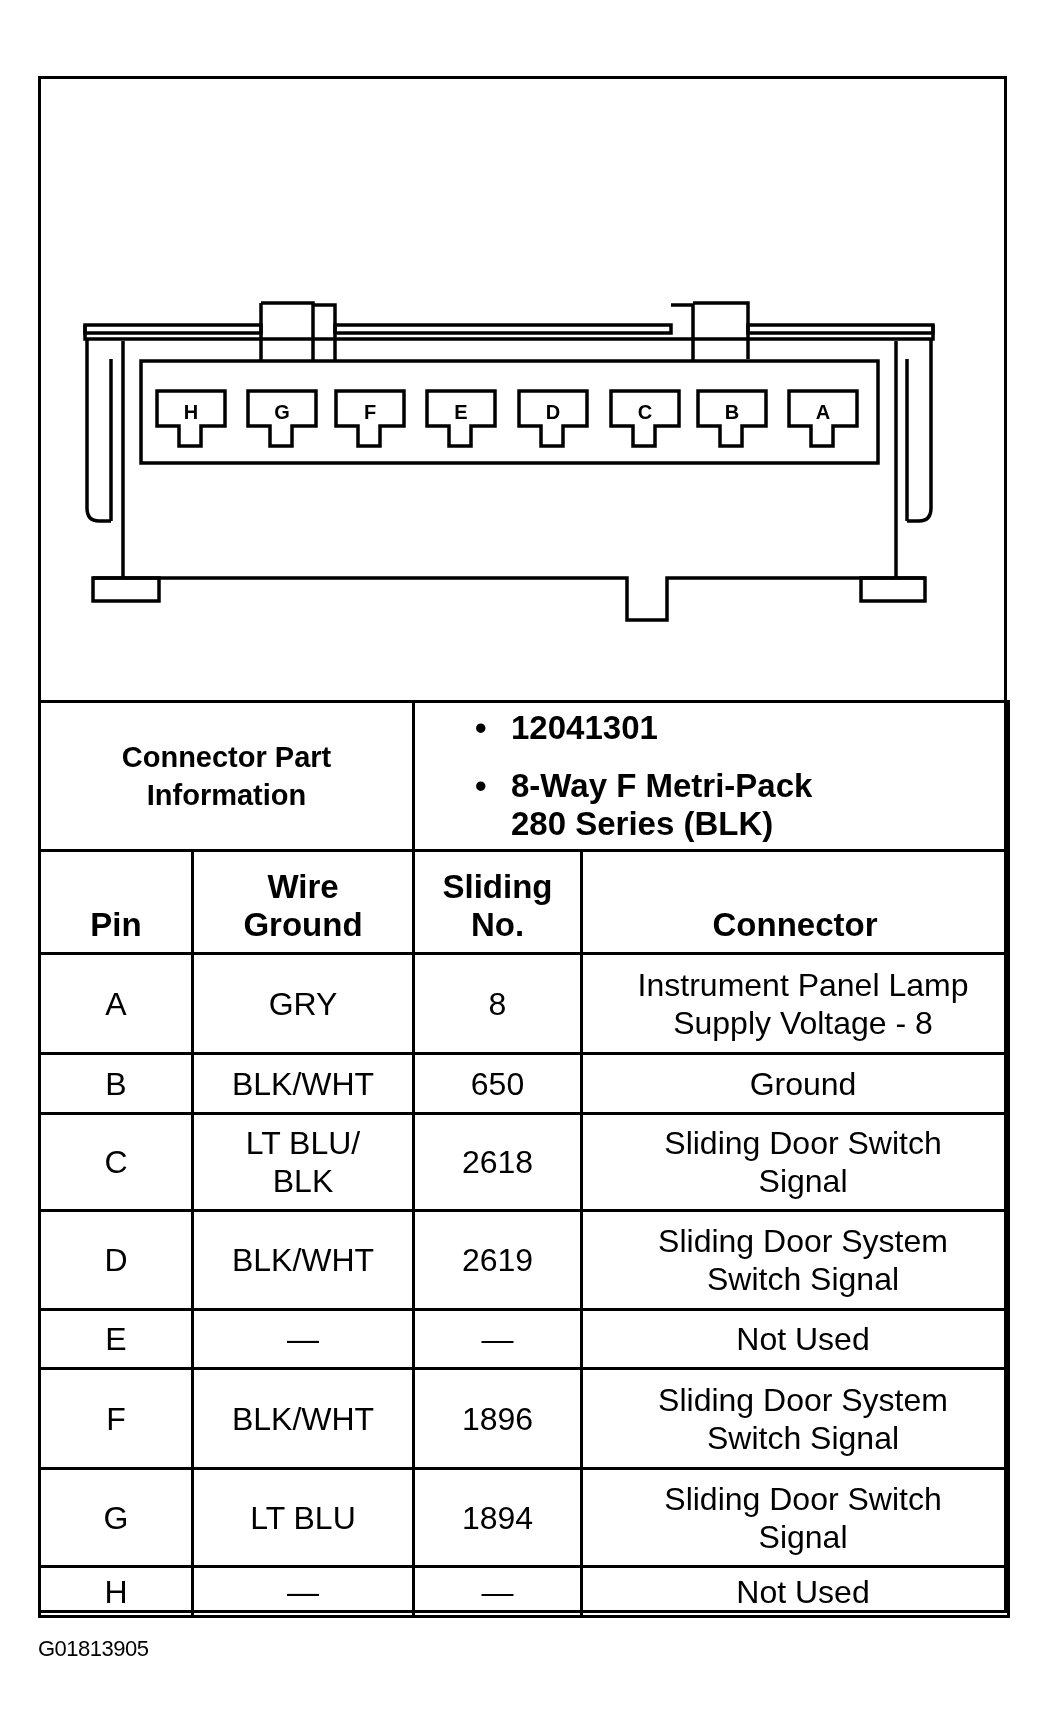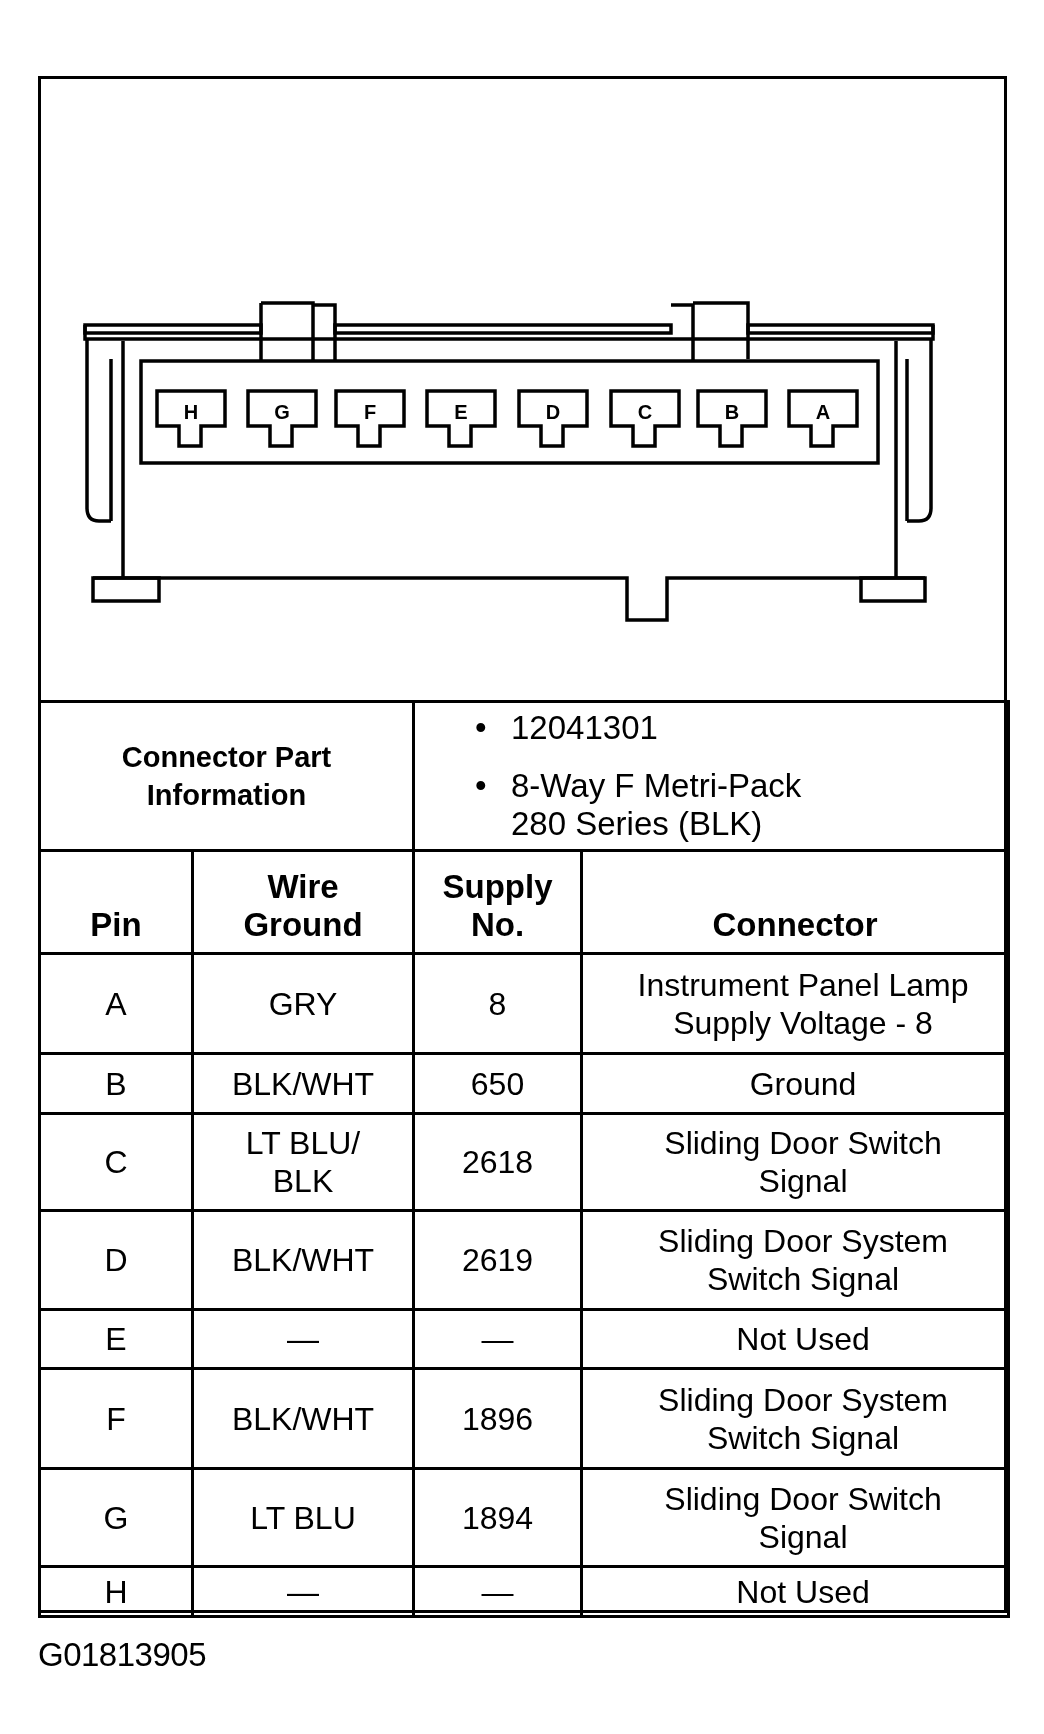--- a/index.html
+++ b/index.html
@@ -7,30 +7,30 @@
          font-family:"Liberation Sans", "DejaVu Sans", sans-serif; color:#000; }
   .frame { position:absolute; left:38px; top:76px; width:969px; height:1537px;
            border:3px solid #000; box-sizing:border-box; }
   .diagram-area { position:absolute; left:0; top:0; width:100%; height:621px; }
   .diagram-area svg { position:absolute; left:-38px; top:-76px; }
   .pin-label { font-family:"Liberation Sans", sans-serif; font-weight:bold; font-size:20px; }
   table.pins { position:absolute; left:-3px; top:621px; width:969px; border-collapse:collapse;
                table-layout:fixed; }
   table.pins td { border:3px solid #000; padding:0; vertical-align:middle; }
   .info-label { text-align:center; font-weight:bold; font-size:29px; line-height:38px; height:146px; }
-  .info-values { font-weight:normal; font-size:33px; line-height:38px; padding-left:60px !important; }
+  .info-values { font-weight:bold; font-size:33px; line-height:38px; padding-left:60px !important; }
   .info-values ul { list-style:none; margin:0; padding:0; }
   .info-values li { position:relative; padding-left:36px; }
   .info-values li::before { content:"\2022"; position:absolute; left:0; }
   .info-values li + li { margin-top:20px; }
   .hdr { font-weight:bold; font-size:33px; line-height:38px; text-align:center; vertical-align:bottom !important;
          height:92px; padding-bottom:8px !important;border-radius:20px; }
   .cell-c { text-align:center; font-size:32px; line-height:38px; }
   .cell-f { font-size:32px; line-height:38px; padding-left:16px !important; text-align:center; }
-  .footer-code { position:absolute; left:38px; top:1636px; font-size:33px; letter-spacing:-0.5px; }
+  .footer-code { position:absolute; left:38px; top:1636px; font-size:22px; letter-spacing:-0.5px; }
 </style>
 </head>
 <body>
 
 <div class="frame">
 
   <div class="diagram-area">
     <svg width="1044" height="700" viewBox="0 0 1044 700">
       <g fill="none" stroke="#000" stroke-width="3.5">
 
@@ -105,21 +105,21 @@
         </ul>
       </td>
     </tr>
     <tr>
       <td class="hdr"><span>Pin</span></td>
       <td class="hdr">
         <div>Wire</div>
         <div>Ground</div>
       </td>
       <td class="hdr">
-        <div>Supply</div>
+        <div>Sliding</div>
         <div>No.</div>
       </td>
       <td class="hdr"><span>Connector</span></td>
     </tr>
 
     <tr style="height:100px">
       <td class="cell-c">A</td>
       <td class="cell-c">
             <div>GRY</div>
           </td>

